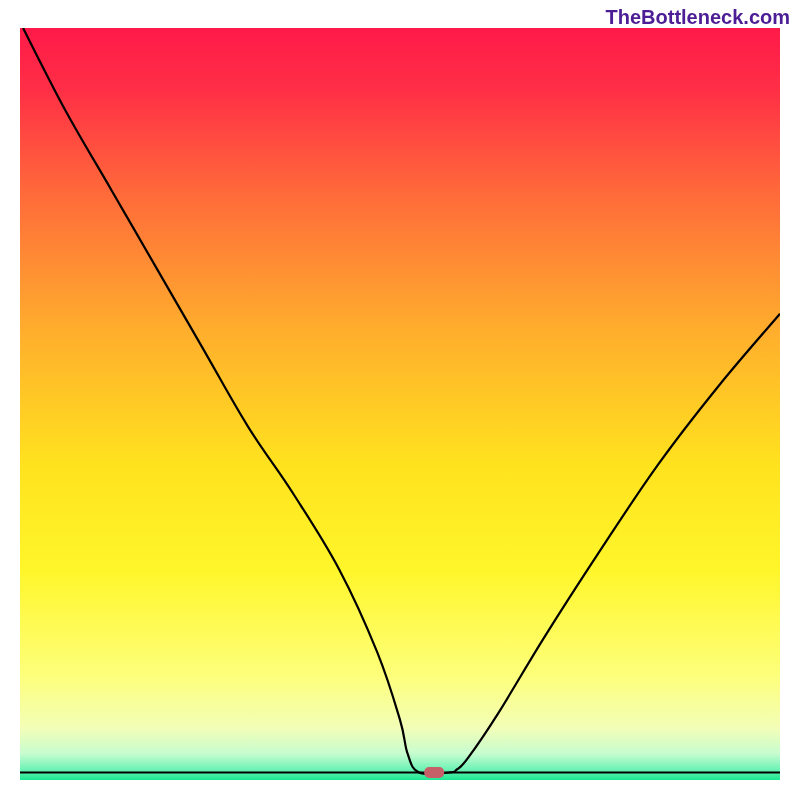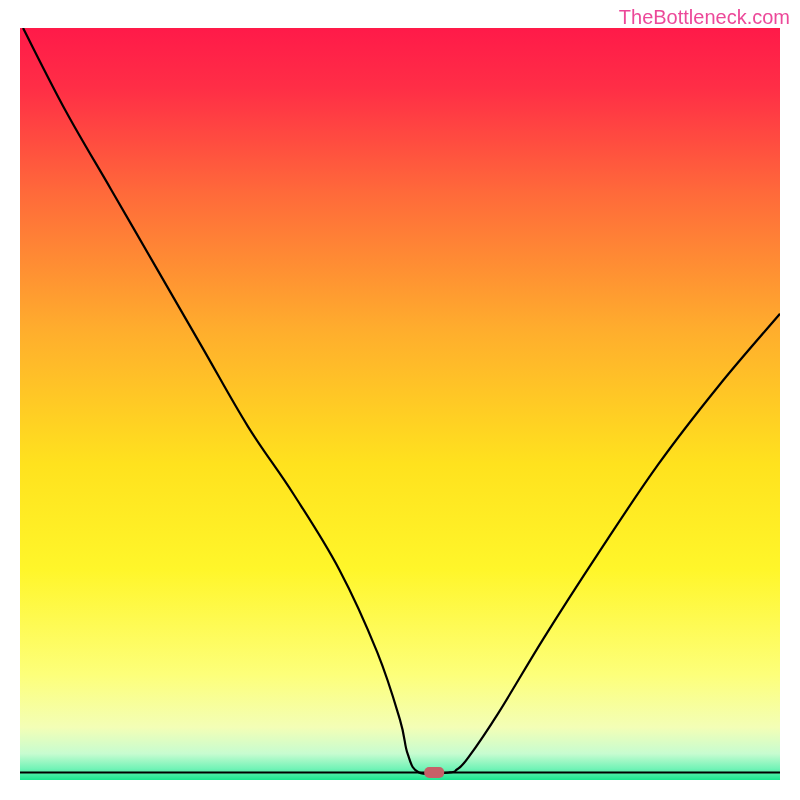--- a/index.html
+++ b/index.html
@@ -9,22 +9,22 @@
     height: 800px;
     position: relative;
     background: #ffffff;
   }
   .watermark {
     position: absolute;
     top: 6px;
     right: 10px;
     font-family: Arial, Helvetica, sans-serif;
     font-size: 20px;
-    font-weight: normal;
-    color: #ec4899;
+    font-weight: bold;
+    color: #4c1d95;
     z-index: 10;
   }
   .plot-area {
     position: absolute;
     left: 20px;
     top: 28px;
     width: 760px;
     height: 752px;
   }
   .plot-area svg {

